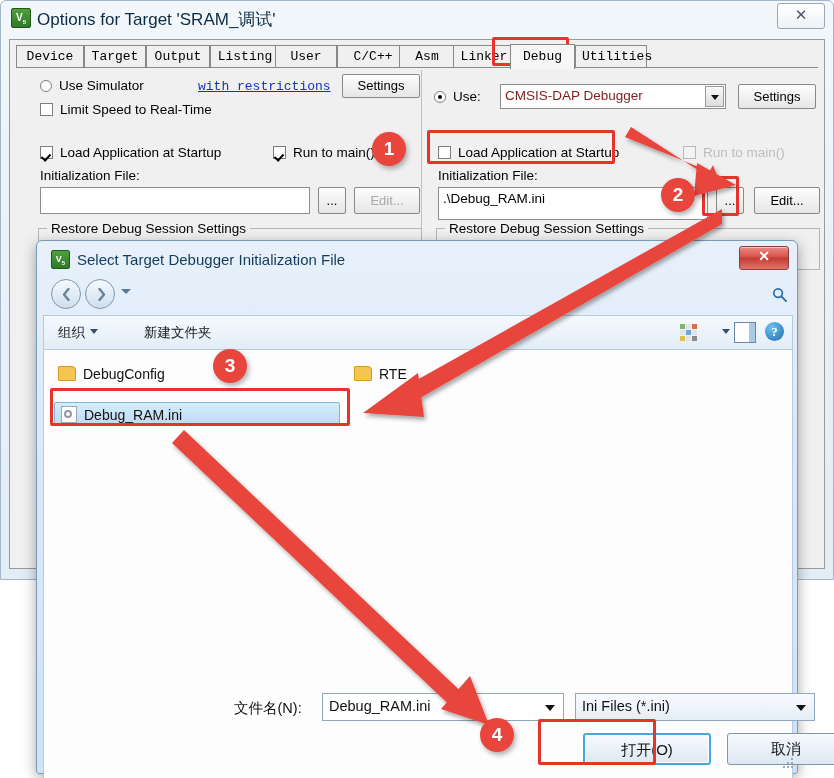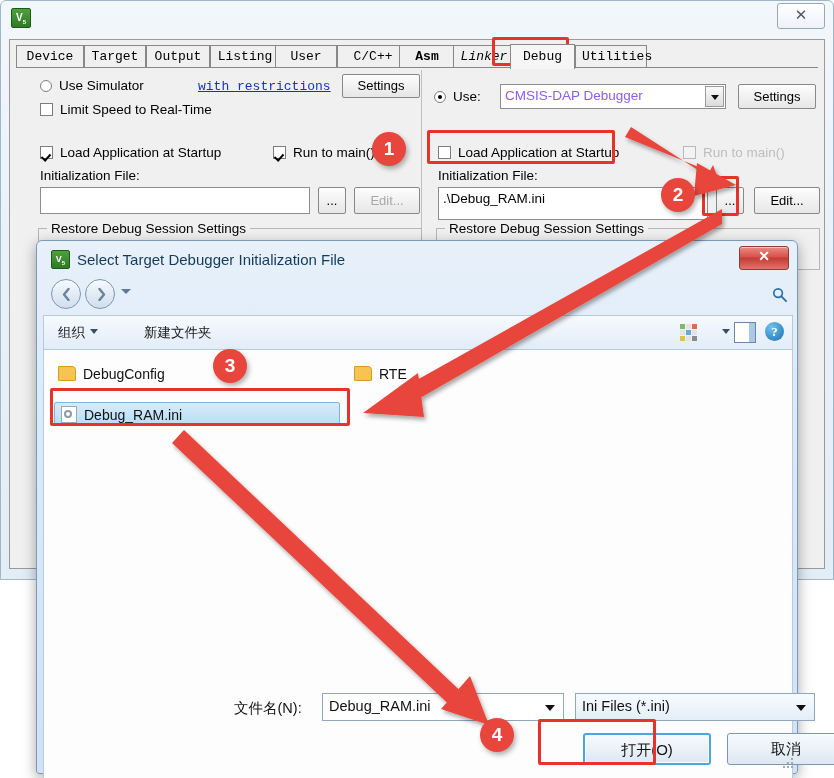--- a/index.html
+++ b/index.html
@@ -80,21 +80,21 @@
     font-size:13px;color:#000;text-align:center;box-sizing:border-box;
   }
   .btn.dim{color:#a8a8a8;}
   .tfield{
     position:absolute;border:1px solid #8d8d8d;background:#fff;
     font-size:13.5px;color:#000;box-sizing:border-box;padding:3px 4px;
     white-space:nowrap;overflow:hidden;
   }
   .combo{
     position:absolute;border:1px solid #8d8d8d;background:#fff;
-    font-size:13.5px;color:#8b5cf6;box-sizing:border-box;padding:3px 4px;
+    font-size:13.5px;color:#7f1d1d;box-sizing:border-box;padding:3px 4px;
   }
   .combo .arrowbox{
     position:absolute;right:1px;top:1px;bottom:1px;width:19px;
     background:linear-gradient(to bottom,#fafafa,#dcdcdc);border:1px solid #9a9a9a;
     box-sizing:border-box;
   }
   .combo .arrowbox:after{
     content:"";position:absolute;left:5px;top:8px;border-left:4px solid transparent;
     border-right:4px solid transparent;border-top:5px solid #111;
   }
@@ -246,34 +246,35 @@
 </style>
 </head>
 <body>
 
 <div class="bg-desktop"></div>
 
 <div id="keil-window">
 
   <div id="keil-titlebar">
     <div id="keil-icon">V<sub style="font-size:6px">5</sub></div>
+    <div id="keil-title">Options for Target 'SRAM_调试'</div>
     <div id="keil-close">✕</div>
   </div>
 
   <div id="keil-body">
 
     <div class="tabstrip">
       <div class="tab" style="left:0px;width:68px;">Device</div>
       <div class="tab" style="left:68px;width:62px;">Target</div>
       <div class="tab" style="left:130px;width:64px;">Output</div>
       <div class="tab" style="left:194px;width:70px;">Listing</div>
       <div class="tab" style="left:259px;width:62px;">User</div>
       <div class="tab" style="left:321px;width:72px;">C/C++</div>
-      <div class="tab" style="left:383px;width:56px;font-weight:bold;">Asm</div>
-      <div class="tab" style="left:437px;width:62px;font-style:italic;">Linker</div>
+      <div class="tab" style="left:383px;width:56px;">Asm</div>
+      <div class="tab" style="left:437px;width:62px;">Linker</div>
       <div class="tab sel" style="left:494px;width:65px;">Debug</div>
       <div class="tab" style="left:559px;width:72px;">Utilities</div>
     </div>
     <div class="tab-underline"></div>
 
     <div class="vdiv"></div>
 
     <div class="panel-left">
 
       <div class="row" style="left:20px;top:6px;">

